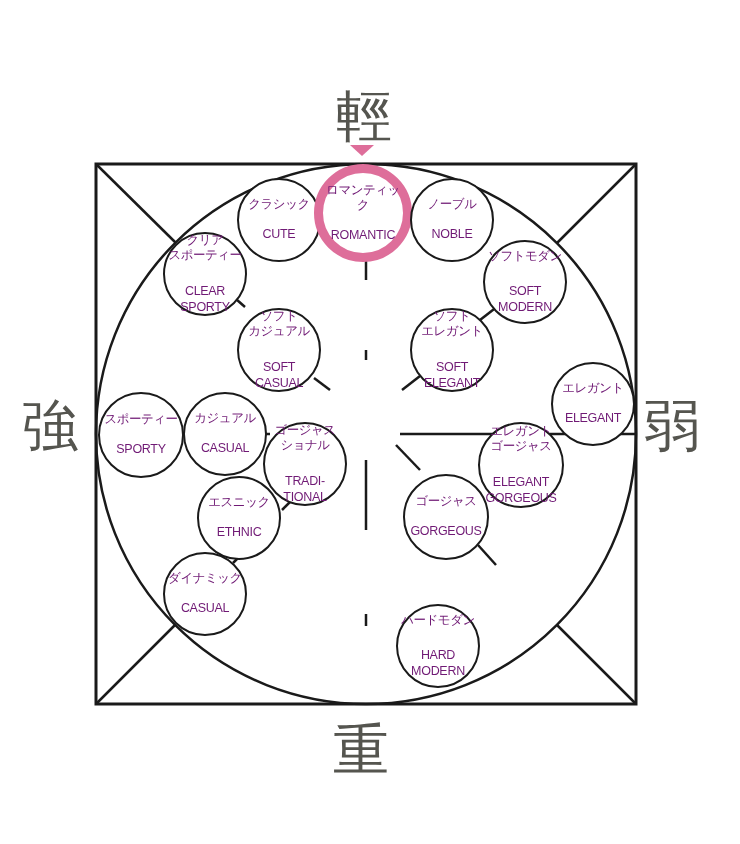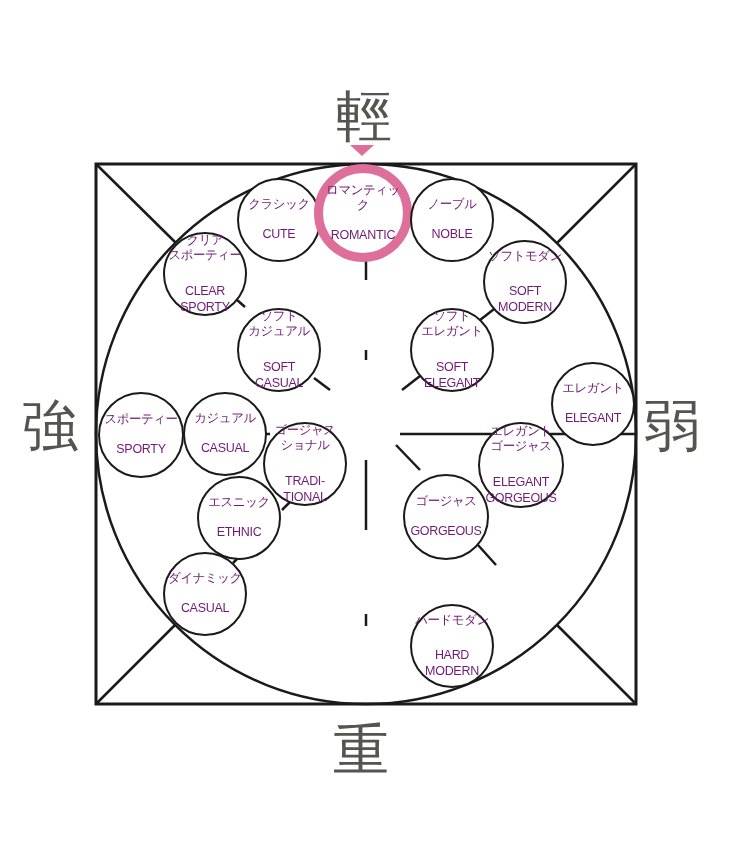--- a/index.html
+++ b/index.html
@@ -117,18 +117,18 @@
     <span class="en">ETHNIC</span>
   </div>
   <div class="node" style="left:403px;top:474px;width:86px;height:86px">
     <span class="jp">ゴージャス</span>
     <span class="en">GORGEOUS</span>
   </div>
   <div class="node" style="left:163px;top:552px;width:84px;height:84px">
     <span class="jp">ダイナミック</span>
     <span class="en">CASUAL</span>
   </div>
-  <div class="node tight" style="left:410px;top:604px;width:84px;height:84px">
+  <div class="node tight" style="left:396px;top:604px;width:84px;height:84px">
     <span class="jp">ハードモダン</span>
     <span class="en">HARD
 MODERN</span>
   </div>
 </div>
 
 </body></html>

